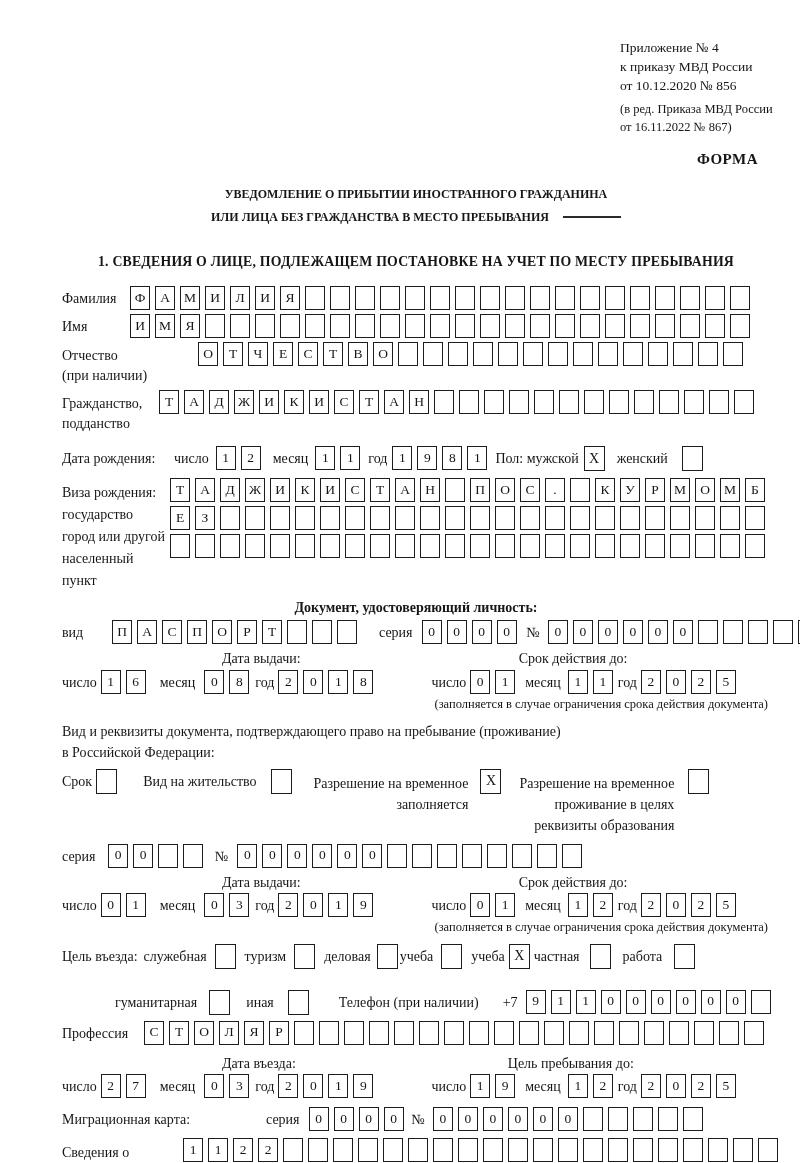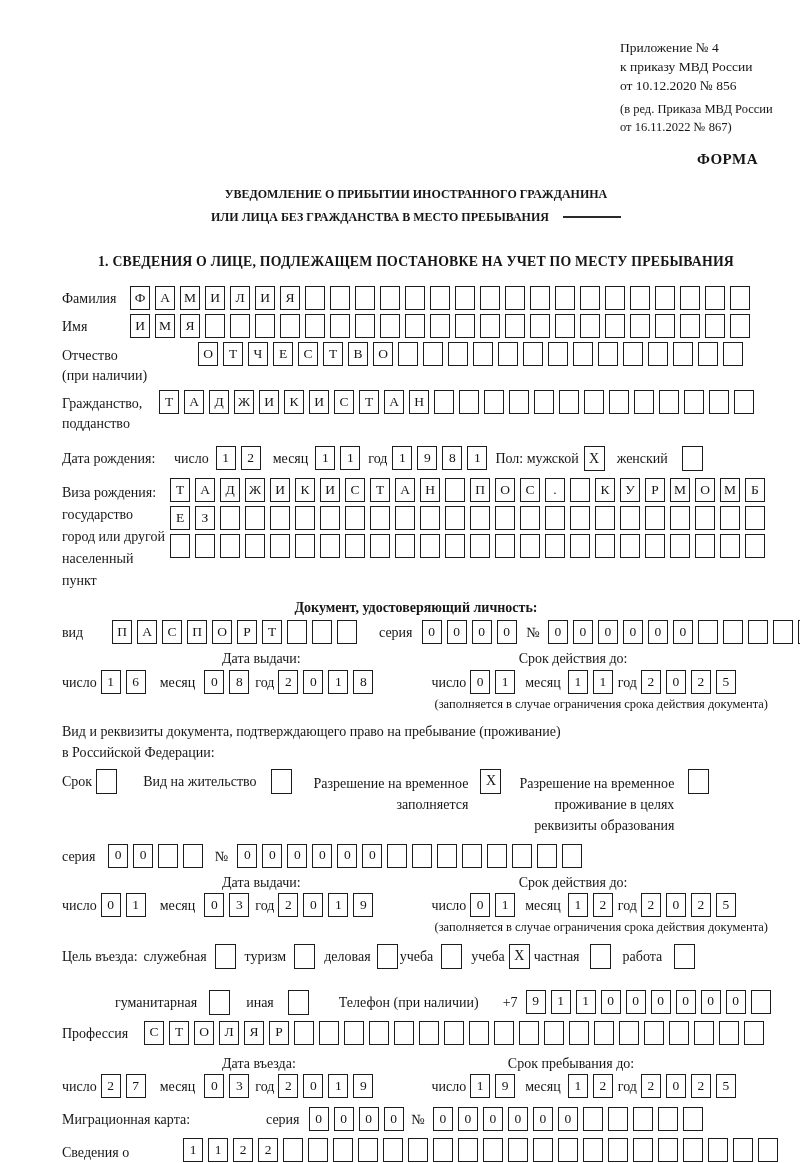--- a/index.html
+++ b/index.html
@@ -550,21 +550,21 @@
         <span class="cell"></span>
         <span class="cell"></span>
         <span class="cell"></span>
         <span class="cell"></span>
         <span class="cell"></span>
       </div>
   </div>
 
   <div class="dheads" style="margin-top:10px">
     <span style="margin-left:160px">Дата въезда:</span>
-    <span style="margin-left:212px">Срок пребывания до:</span>
+    <span style="margin-left:212px">Цель пребывания до:</span>
   </div>
   <div class="line" style="margin-top:2px">
     <span class="inline-lbl">число</span>
     <div class="cells" style="margin-left:4px">
         <span class="cell">2</span>
         <span class="cell">7</span>
       </div>
     <span class="inline-lbl" style="margin-left:14px">месяц</span>
     <div class="cells" style="margin-left:9px">
         <span class="cell">0</span>

